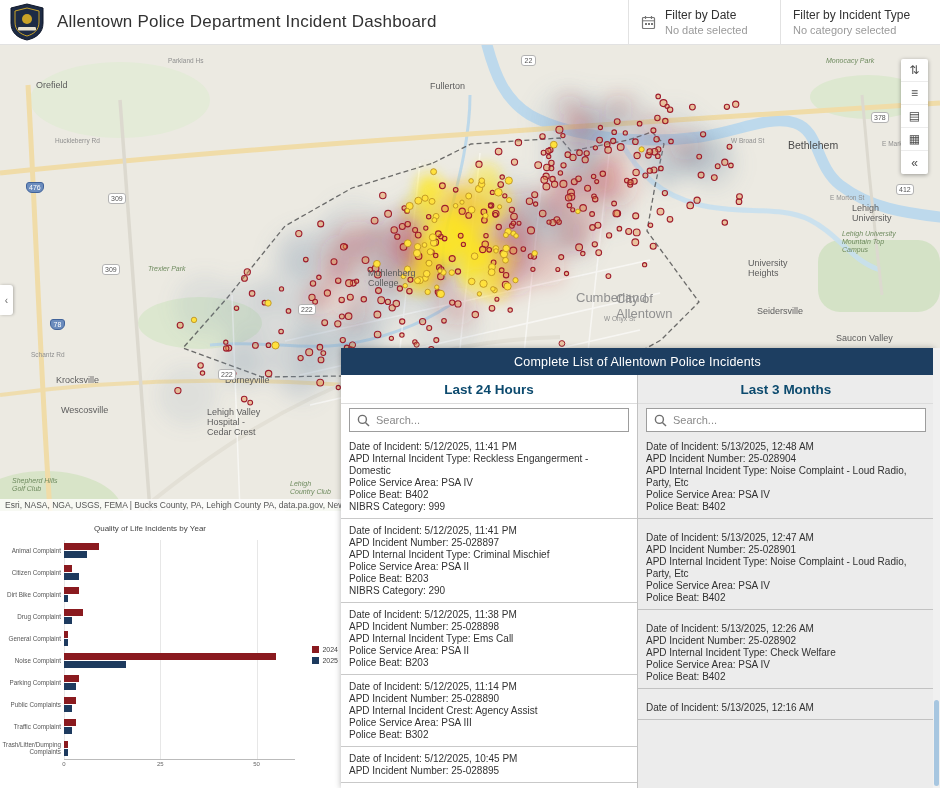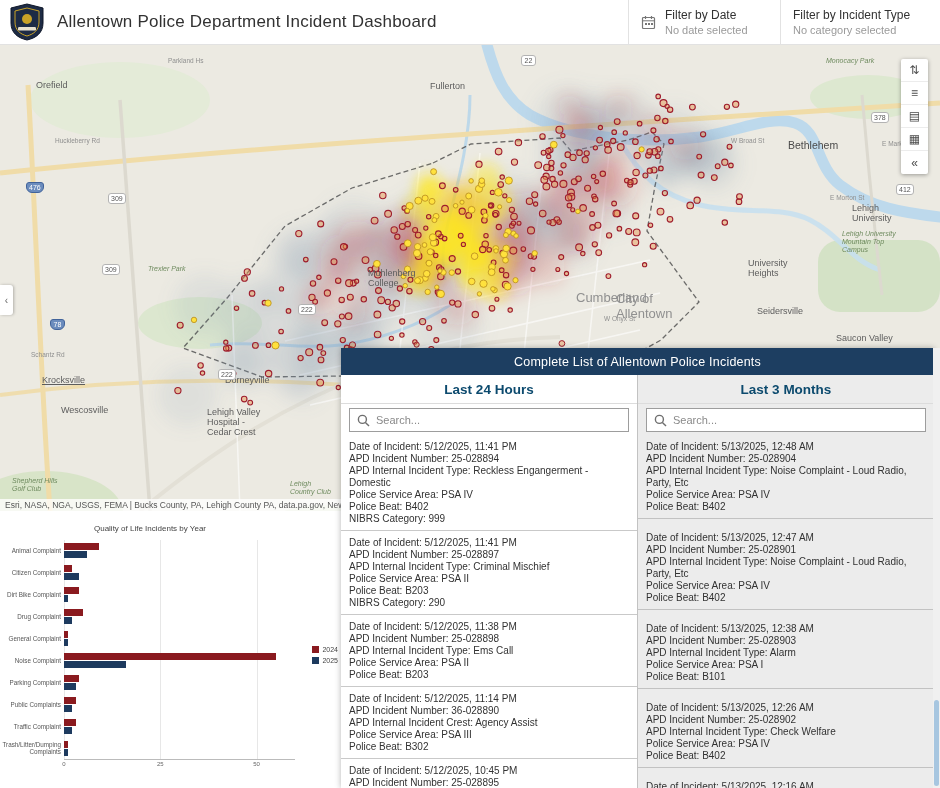--- a/index.html
+++ b/index.html
@@ -717,21 +717,21 @@
         <div class="map-label lbl-town" style="left: 368px; top: 203px; margin-top: 20px;">Muhlenberg
 College</div>
         <div class="map-label lbl-park" style="left: 148px; top: 220px;">Trexler Park</div>
         <div class="map-label lbl-muted" style="left: 576px; top: 246px;">Cumberland</div>
         <div class="map-label lbl-muted" style="left: 616px; top: 247px;">City of
 Allentown</div>
         <div class="map-label lbl-road" style="left: 604px; top: 270px;">W Onyx St</div>
         <div class="map-label lbl-town" style="left: 757px; top: 261px;">Seidersville</div>
         <div class="map-label lbl-town" style="left: 836px; top: 288px;">Saucon Valley</div>
         <div class="map-label lbl-road" style="left: 31px; top: 306px;">Schantz Rd</div>
-        <div class="map-label lbl-town" style="left: 42px; top: 330px; text-decoration: underline;">Krocksville</div>
+        <div class="map-label lbl-town" style="left: 56px; top: 330px;">Krocksville</div>
         <div class="map-label lbl-town" style="left: 61px; top: 360px;">Wescosville</div>
         <div class="map-label lbl-town" style="left: 225px; top: 330px;">Dorneyville</div>
         <div class="map-label lbl-town" style="left: 207px; top: 362px;">Lehigh Valley
 Hospital -
 Cedar Crest</div>
         <div class="map-label lbl-park" style="left: 12px; top: 432px;">Shepherd Hills
 Golf Club</div>
         <div class="map-label lbl-park" style="left: 290px; top: 435px;">Lehigh
 Country Club</div>
         <div class="shield" style="left: 521px; top: 10px;">22</div>
@@ -863,21 +863,20 @@
             <svg width="13" height="13" viewBox="0 0 13 13">
               <circle cx="5.4" cy="5.4" r="4" fill="none" stroke="#6e6e6e" stroke-width="1.4"></circle>
               <line x1="8.4" y1="8.4" x2="12" y2="12" stroke="#6e6e6e" stroke-width="1.4"></line>
             </svg>
             <input class="search-input" placeholder="Search..." style="">
           </div>
         </div>
         <div class="incident-list" id="list-0">
             <div class="incident">
               <div>Date of Incident: 5/12/2025, 11:41 PM</div>
-              <div>APD Incident Number: 25-028894</div>
               <div>APD Internal Incident Type: Reckless Engangerment - Domestic</div>
               <div>Police Service Area: PSA IV</div>
               <div>Police Beat: B402</div>
               <div>NIBRS Category: 999</div>
             </div>
             <div class="incident">
               <div>Date of Incident: 5/12/2025, 11:41 PM</div>
               <div>APD Incident Number: 25-028897</div>
               <div>APD Internal Incident Type: Criminal Mischief</div>
               <div>Police Service Area: PSA II</div>
@@ -886,21 +885,21 @@
             </div>
             <div class="incident">
               <div>Date of Incident: 5/12/2025, 11:38 PM</div>
               <div>APD Incident Number: 25-028898</div>
               <div>APD Internal Incident Type: Ems Call</div>
               <div>Police Service Area: PSA II</div>
               <div>Police Beat: B203</div>
             </div>
             <div class="incident">
               <div>Date of Incident: 5/12/2025, 11:14 PM</div>
-              <div>APD Incident Number: 36-028890</div>
+              <div>APD Incident Number: 25-028890</div>
               <div>APD Internal Incident Crest: Agency Assist</div>
               <div>Police Service Area: PSA III</div>
               <div>Police Beat: B302</div>
             </div>
             <div class="incident">
               <div>Date of Incident: 5/12/2025, 10:45 PM</div>
               <div>APD Incident Number: 25-028895</div>
             </div>
           </div>
       </div>
@@ -924,27 +923,20 @@
               <div>Police Beat: B402</div>
             </div>
             <div class="incident">
               <div>Date of Incident: 5/13/2025, 12:47 AM</div>
               <div>APD Incident Number: 25-028901</div>
               <div>APD Internal Incident Type: Noise Complaint - Loud Radio, Party, Etc</div>
               <div>Police Service Area: PSA IV</div>
               <div>Police Beat: B402</div>
             </div>
             <div class="incident">
-              <div>Date of Incident: 5/13/2025, 12:38 AM</div>
-              <div>APD Incident Number: 25-028903</div>
-              <div>APD Internal Incident Type: Alarm</div>
-              <div>Police Service Area: PSA I</div>
-              <div>Police Beat: B101</div>
-            </div>
-            <div class="incident">
               <div>Date of Incident: 5/13/2025, 12:26 AM</div>
               <div>APD Incident Number: 25-028902</div>
               <div>APD Internal Incident Type: Check Welfare</div>
               <div>Police Service Area: PSA IV</div>
               <div>Police Beat: B402</div>
             </div>
             <div class="incident">
               <div>Date of Incident: 5/13/2025, 12:16 AM</div>
             </div>
           </div>

